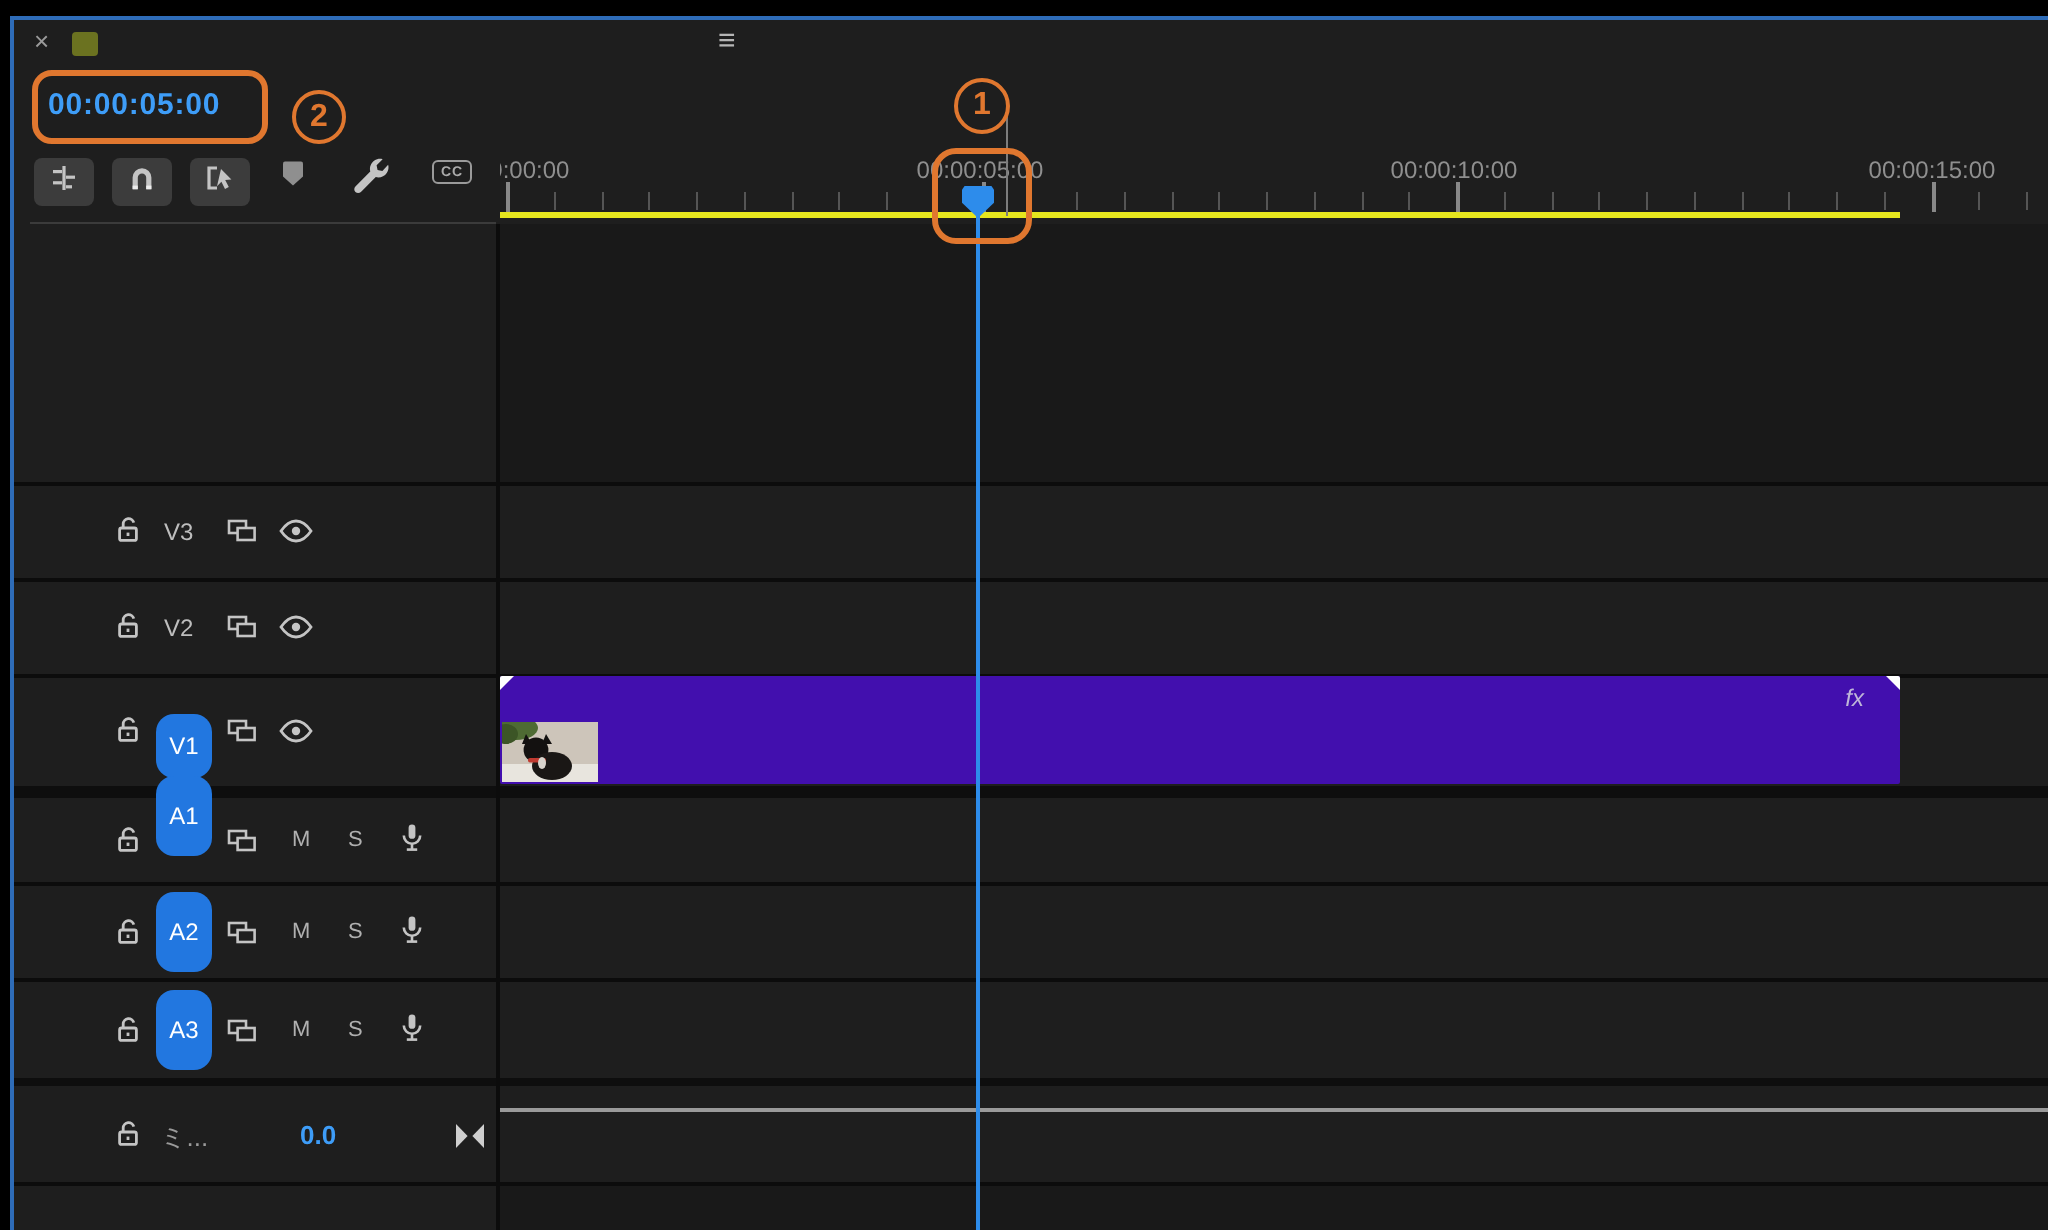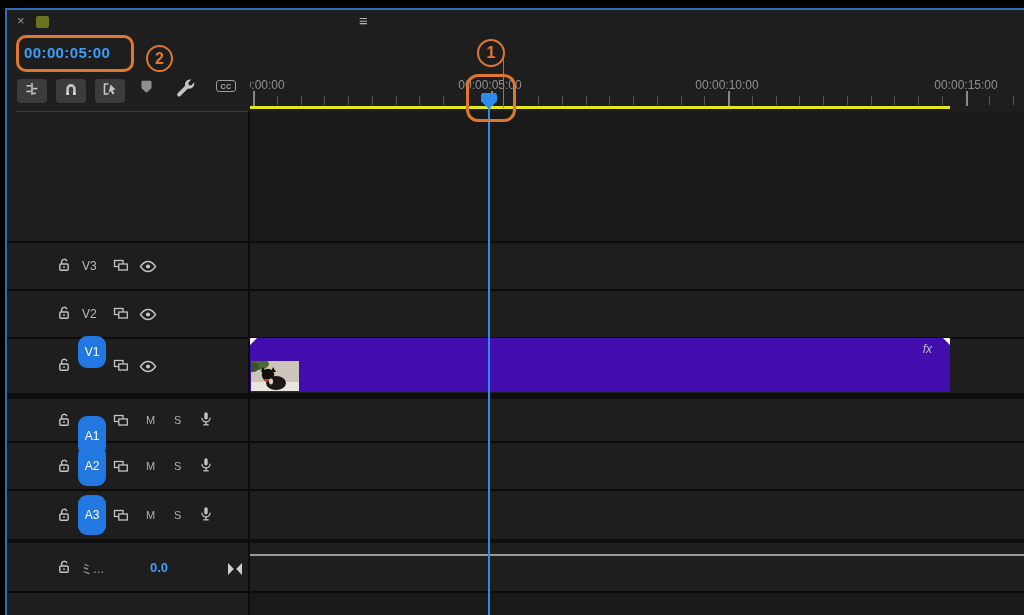--- a/index.html
+++ b/index.html
@@ -243,42 +243,42 @@
     </svg>
   </span>
 
   <span class="abs" style="left:57px;top:357px">
     <svg width="14" height="16" viewBox="0 0 14 16">
       <path class="st" d="M4.6 7 V4.9 a2.7 2.7 0 0 1 5.3 -0.6" stroke-width="1.4"></path>
       <rect class="st" x="2.8" y="7" width="8.4" height="6.2" rx="1" stroke-width="1.4"></rect>
       <line class="st" x1="7" y1="9.3" x2="7" y2="11" stroke-width="1.4"></line>
     </svg>
   </span>
-  <div class="abs tk-btn" style="left:78px;top:336px;height:32px">V1</div>
+  <div class="abs tk-btn" style="left:78px;top:357px;height:32px">V1</div>
   <span class="abs" style="left:113px;top:358px">
     <svg width="16" height="15" viewBox="0 0 16 15">
       <rect class="st" x="1.5" y="2.5" width="8.5" height="6" stroke-width="1.3"></rect>
       <rect x="5.8" y="6" width="8.5" height="6" fill="#1e1e1e" stroke="#c4c4c4" stroke-width="1.3"></rect>
     </svg>
   </span>
   <span class="abs" style="left:139px;top:359px">
     <svg width="18" height="13" viewBox="0 0 18 13">
       <path class="st" d="M1.5 6.5 C4 2.8 6.5 1.5 9 1.5 s5 1.3 7.5 5 c-2.5 3.7-5 5-7.5 5 s-5-1.3-7.5-5z" stroke-width="1.4"></path>
       <circle class="fl" cx="9" cy="6.5" r="2.1"></circle>
     </svg>
   </span>
 
   <span class="abs" style="left:57px;top:412px">
     <svg width="14" height="16" viewBox="0 0 14 16">
       <path class="st" d="M4.6 7 V4.9 a2.7 2.7 0 0 1 5.3 -0.6" stroke-width="1.4"></path>
       <rect class="st" x="2.8" y="7" width="8.4" height="6.2" rx="1" stroke-width="1.4"></rect>
       <line class="st" x1="7" y1="9.3" x2="7" y2="11" stroke-width="1.4"></line>
     </svg>
   </span>
-  <div class="abs tk-btn" style="left:78px;top:416px;height:40px">A1</div>
+  <div class="abs tk-btn" style="left:78px;top:388px;height:40px">A1</div>
   <span class="abs" style="left:113px;top:413px">
     <svg width="16" height="15" viewBox="0 0 16 15">
       <rect class="st" x="1.5" y="2.5" width="8.5" height="6" stroke-width="1.3"></rect>
       <rect x="5.8" y="6" width="8.5" height="6" fill="#1e1e1e" stroke="#c4c4c4" stroke-width="1.3"></rect>
     </svg>
   </span>
   <div class="abs ms" style="left:146px;top:414px">M</div>
   <div class="abs ms" style="left:174px;top:414px">S</div>
   <span class="abs" style="left:198px;top:411px">
     <svg width="16" height="17" viewBox="0 0 16 17">

